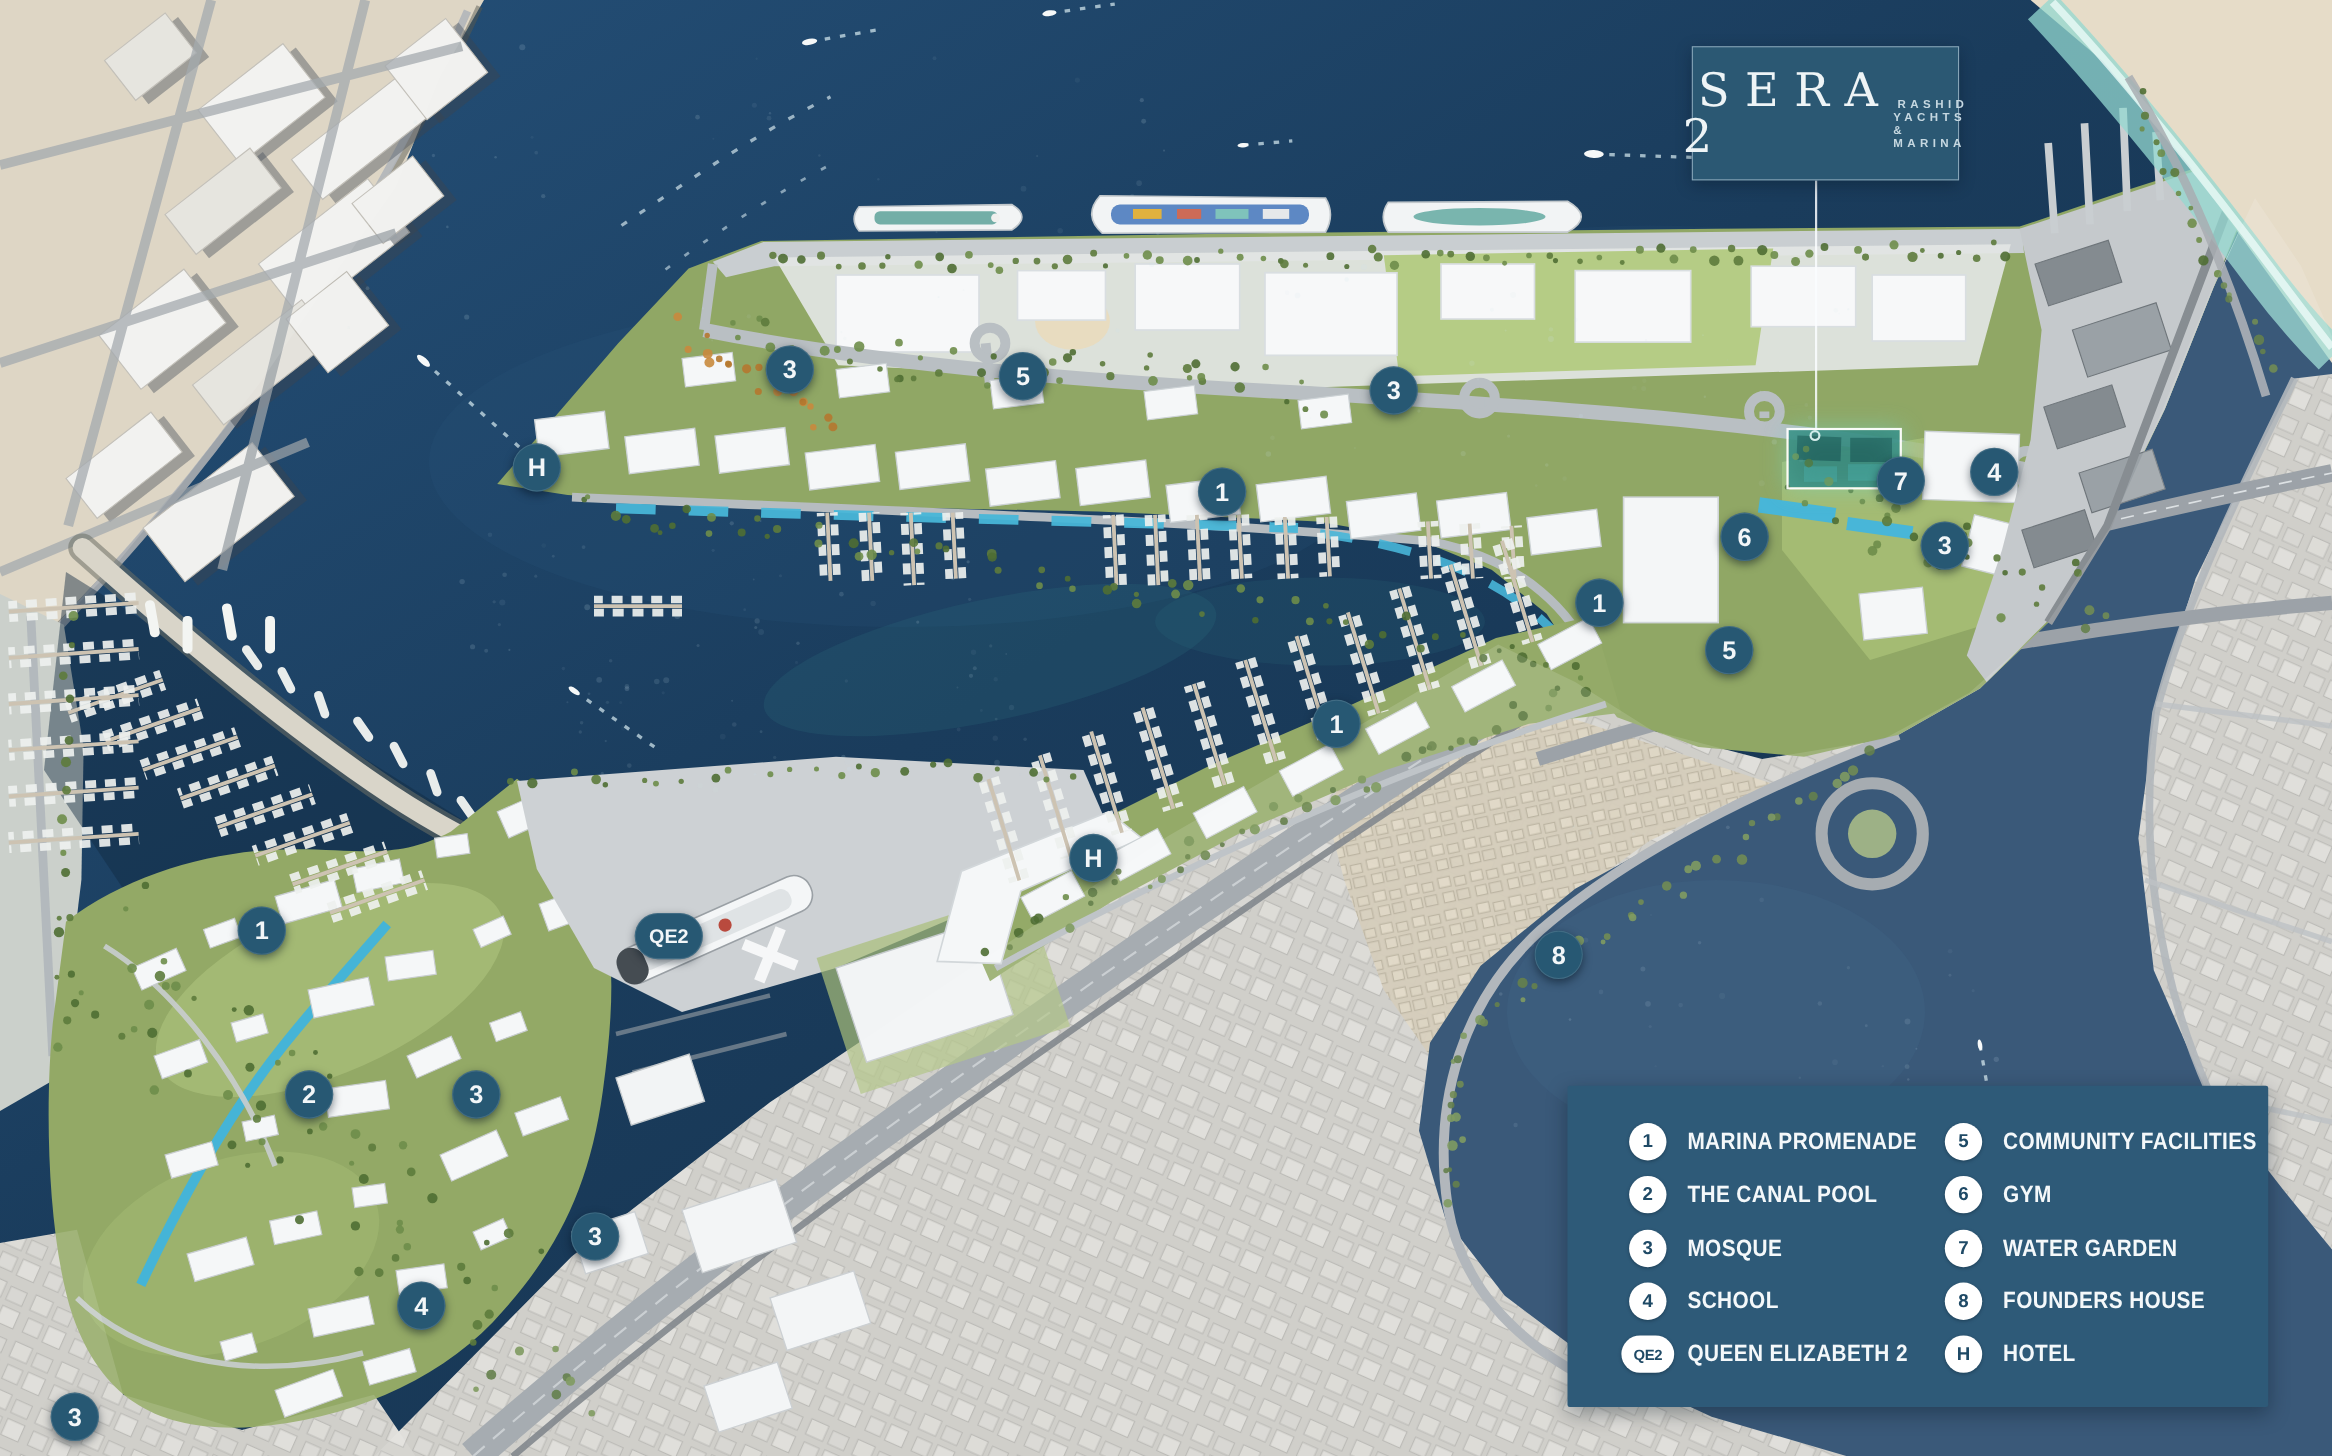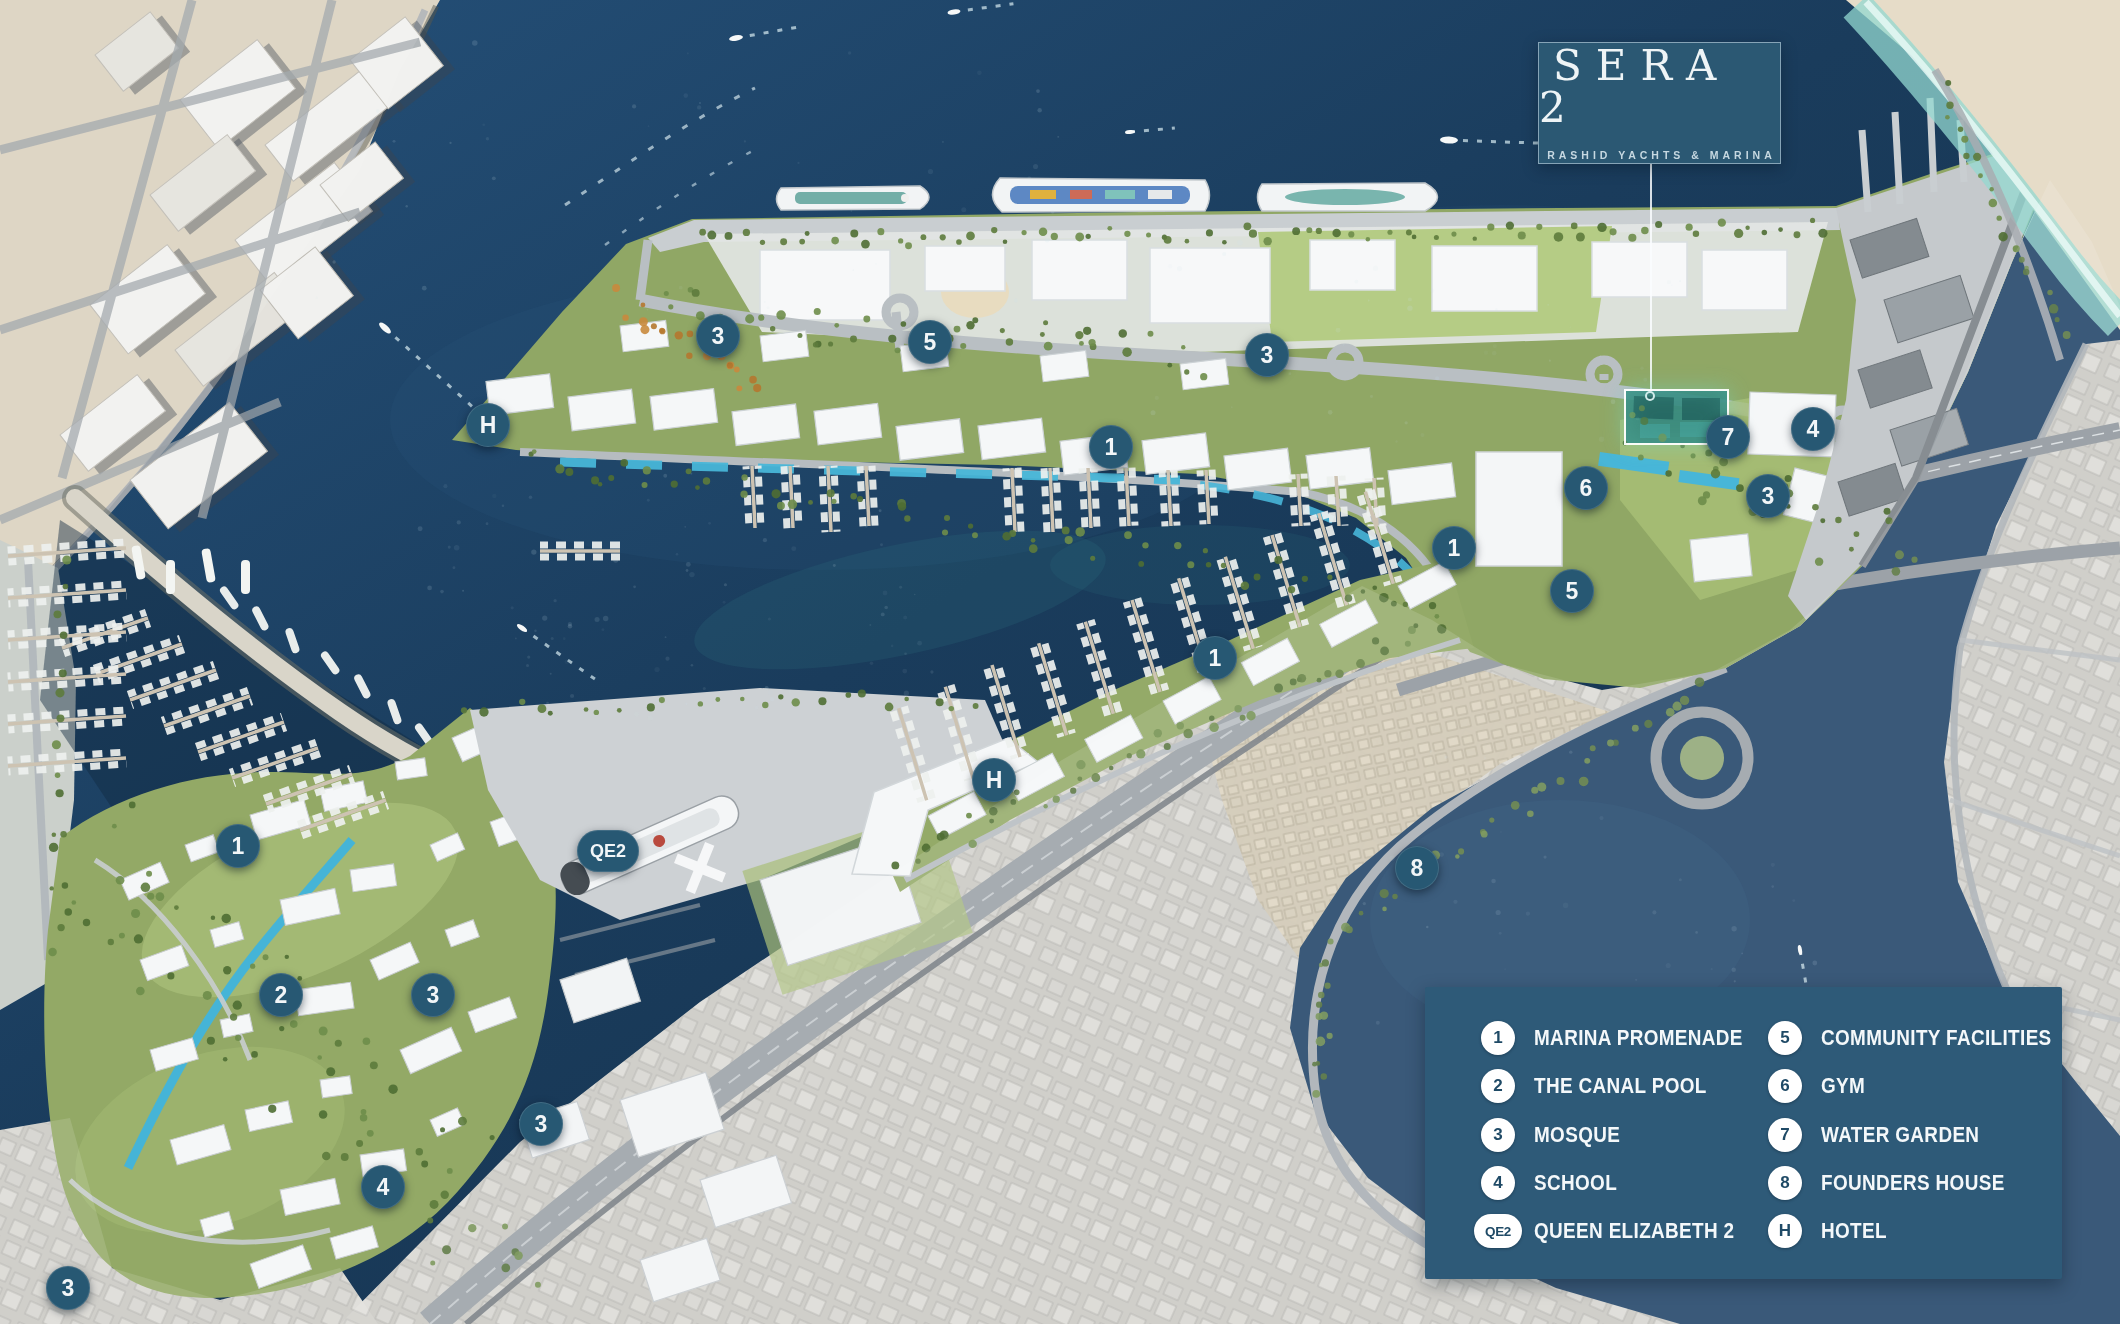--- a/index.html
+++ b/index.html
@@ -12,21 +12,21 @@
   #map-svg{position:absolute;left:0;top:0;}
   
   .marker{position:absolute;width:44px;height:44px;border-radius:50%;
     background:var(--marker);color:var(--text);display:flex;align-items:center;justify-content:center;
     font-size:23px;font-weight:bold;box-shadow:0 3px 8px rgba(4,16,28,.5), inset 0 0 0 1px rgba(255,255,255,.12);
     transform:translate(-50%,-50%);cursor:pointer;}
   .marker.pill{width:62px;height:42px;border-radius:21px;font-size:18px;}
   
   .logo-card{position:absolute;left:1538px;top:42px;width:243px;height:122px;
     background:var(--card);border:1px solid rgba(210,228,238,.55);box-sizing:border-box;
-    display:flex;flex-direction:column;align-items:center;justify-content:center;
+    display:flex;flex-direction:row;align-items:center;justify-content:center;
     box-shadow:0 4px 14px rgba(4,16,28,.35);}
   .logo-title{font-family:"DejaVu Serif",serif;font-weight:400;color:#eef4f6;font-size:42px;
     letter-spacing:14px;text-indent:14px;line-height:1;}
   .logo-sub{margin-top:20px;color:#c6d8e1;font-size:10.5px;letter-spacing:4px;text-indent:4px;font-weight:bold;}
   .leader-line{position:absolute;left:1650px;top:164px;width:2px;height:227px;
     background:rgba(250,253,255,.85);}
   .leader-ring{position:absolute;left:1645px;top:391px;width:10px;height:10px;border-radius:50%;
     border:2px solid rgba(250,253,255,.95);box-sizing:border-box;background:rgba(20,40,50,.25);}
   .site-highlight{position:absolute;left:1624px;top:389px;width:105px;height:56px;box-sizing:border-box;
     border:2px solid rgba(255,255,255,.95);background:rgba(92,200,186,.14);

